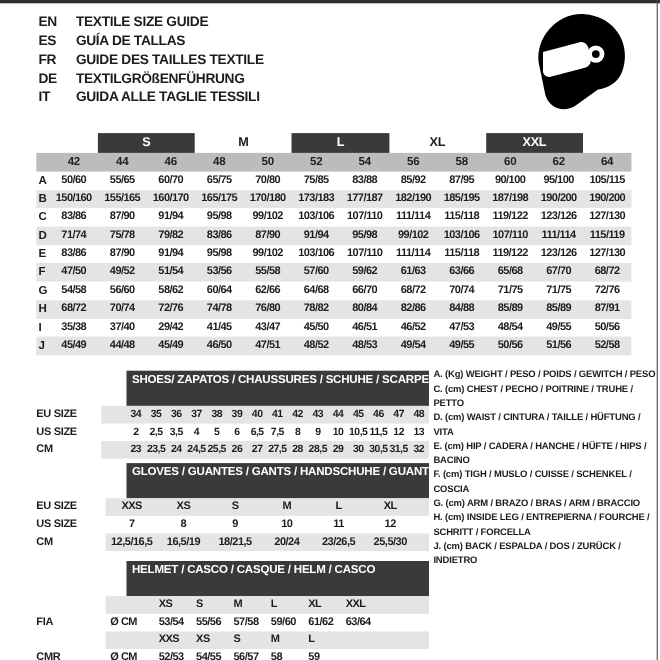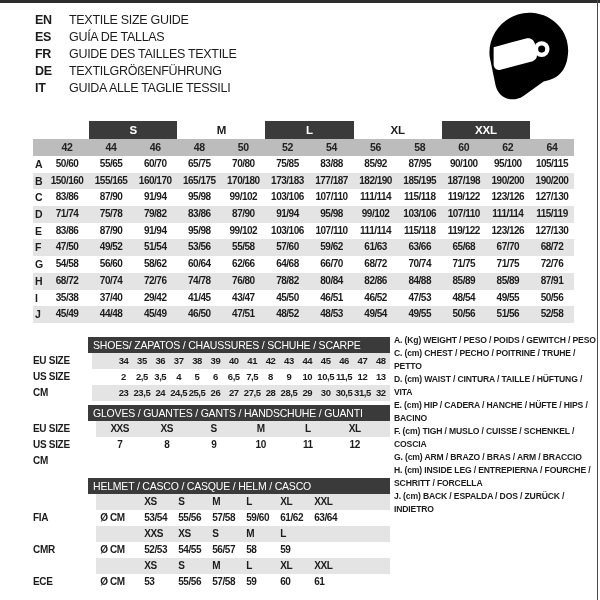--- a/index.html
+++ b/index.html
@@ -5,21 +5,21 @@
   html,body{margin:0;padding:0;background:#fff;}
   .page{position:relative;width:600px;height:600px;background:#ffffff;
         font-family:"Liberation Sans",sans-serif;color:#1c1c1c;overflow:hidden;}
   .top-line{position:absolute;top:0;left:0;width:600px;height:3px;background:#2d2d2d;}
   .right-line{position:absolute;top:0;right:2px;width:1px;height:600px;background:#4a4a4a;}
 
   
   .langs{position:absolute;left:35px;top:11px;}
   .lang-row{display:flex;height:17px;align-items:center;}
   .lang-code{width:34px;font-weight:700;font-size:12.5px;letter-spacing:-0.3px;}
-  .lang-title{font-weight:400;font-size:12.5px;letter-spacing:-0.3px;white-space:nowrap;}
+  .lang-title{font-weight:700;font-size:12.5px;letter-spacing:-0.3px;white-space:nowrap;}
 
   .helmet-icon{position:absolute;top:5px;right:26px;width:98px;height:100px;}
 
   
   .main-table{position:absolute;left:33px;top:121px;width:541px;}
   .grid-row{display:grid;grid-template-columns:12px repeat(12,1fr);}
   .groups-row{height:18px;}
   .group-cell{display:flex;align-items:center;justify-content:center;
               font-weight:700;font-size:11.5px;letter-spacing:-0.2px;}
   .group-dark{background:#3a3a3a;color:#fff;}
@@ -28,22 +28,22 @@
             letter-spacing:-0.3px;color:#222;}
   .data-row{height:16.7px;}
   .data-row.alt{background:#e4e4e4;}
   .letter-cell{font-weight:700;font-size:10.5px;line-height:16.7px;padding-left:2px;
                letter-spacing:-0.3px;}
   .val-cell{text-align:center;font-weight:700;font-size:10px;line-height:16.7px;
             letter-spacing:-0.5px;white-space:nowrap;}
 
   
   .bottom-tables{position:absolute;left:33px;top:337px;width:357px;}
-  .btable-header{margin-left:55px;height:16px;background:#3a3a3a;color:#fff;
-                 font-weight:400;font-size:10.5px;line-height:16px;padding-left:5px;
+  .btable-header{margin-left:82px;height:32px;background:#3a3a3a;color:#fff;
+                 font-weight:700;font-size:10.5px;line-height:16px;padding-left:5px;
                  letter-spacing:-0.2px;white-space:nowrap;}
   .btable-row{display:flex;height:16px;}
   .btable-label{width:65px;font-weight:700;font-size:10px;line-height:16px;letter-spacing:-0.3px;}
   .btable-band{width:302px;display:grid;}
   .band-gray{background:#e4e4e4;}
   .band-cell{font-weight:700;font-size:9.5px;line-height:16px;text-align:center;
              letter-spacing:-0.45px;white-space:nowrap;}
   .shoes-band{grid-template-columns:repeat(15,1fr);padding-left:22px;}
   .gloves-band{grid-template-columns:repeat(6,47px) 1fr;}
   .gloves-band .band-cell{font-size:10px;}
@@ -354,20 +354,28 @@
             <div class="band-cell">7</div>
             <div class="band-cell">8</div>
             <div class="band-cell">9</div>
             <div class="band-cell">10</div>
             <div class="band-cell">11</div>
             <div class="band-cell">12</div>
           </div>
         </div>
         <div class="btable-row">
           <div class="btable-label">CM</div>
+          <div class="btable-band gloves-band band-gray">
+            <div class="band-cell">12,5/16,5</div>
+            <div class="band-cell">16,5/19</div>
+            <div class="band-cell">18/21,5</div>
+            <div class="band-cell">20/24</div>
+            <div class="band-cell">23/26,5</div>
+            <div class="band-cell">25,5/30</div>
+          </div>
         </div>
       </div>
     <div class="btable helmet">
       <div class="btable-header">HELMET / CASCO / CASQUE / HELM / CASCO</div>
     <div class="btable-row">
           <div class="btable-label"></div>
           <div class="btable-band helmet-band band-gray">
             <div class="band-cell helmet-first"></div>
             <div class="band-cell">XS</div>
             <div class="band-cell">S</div>

